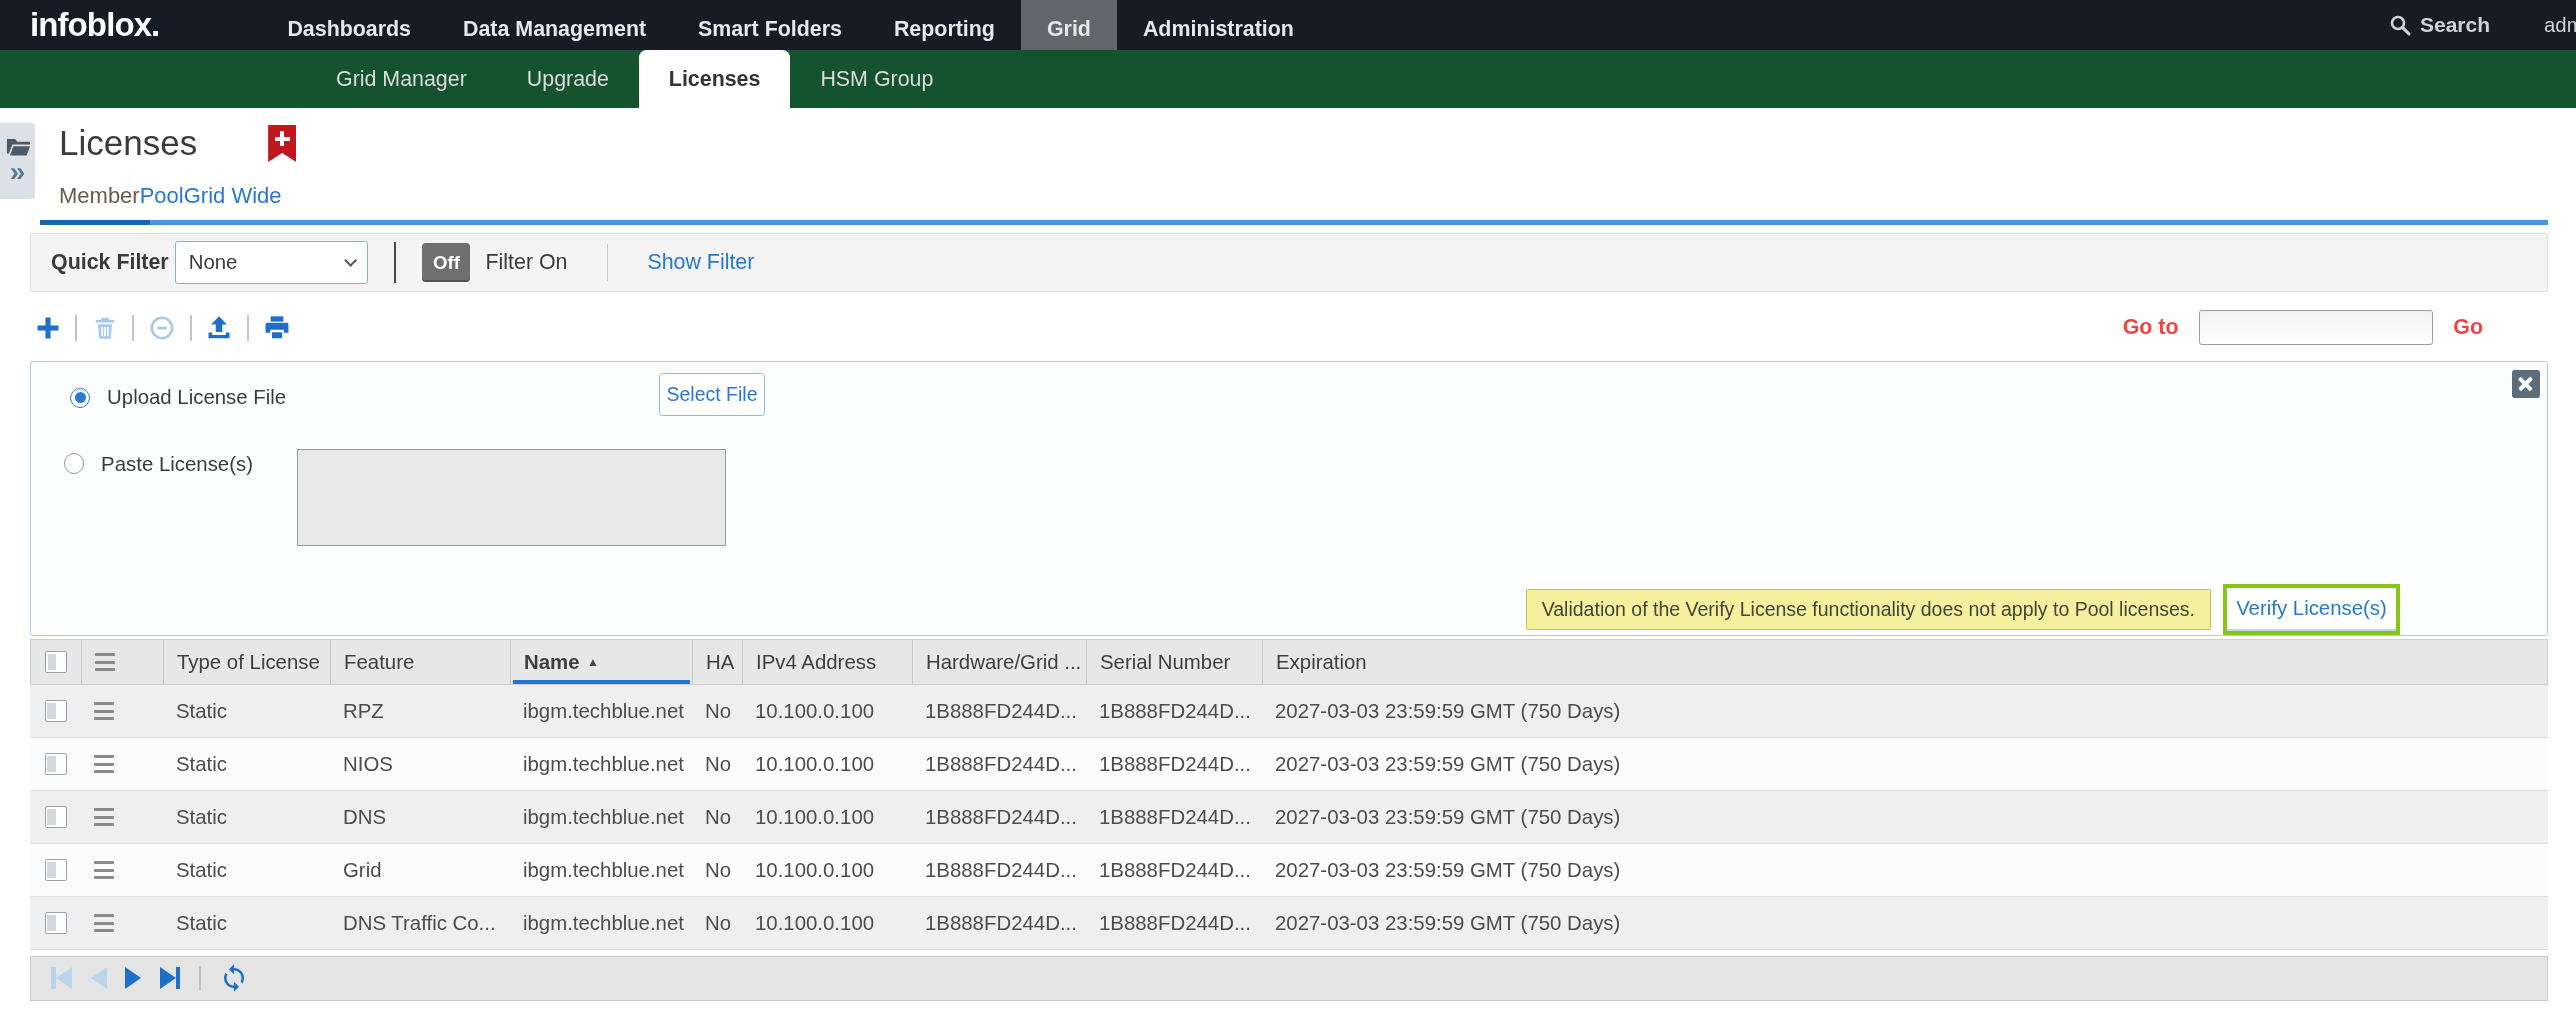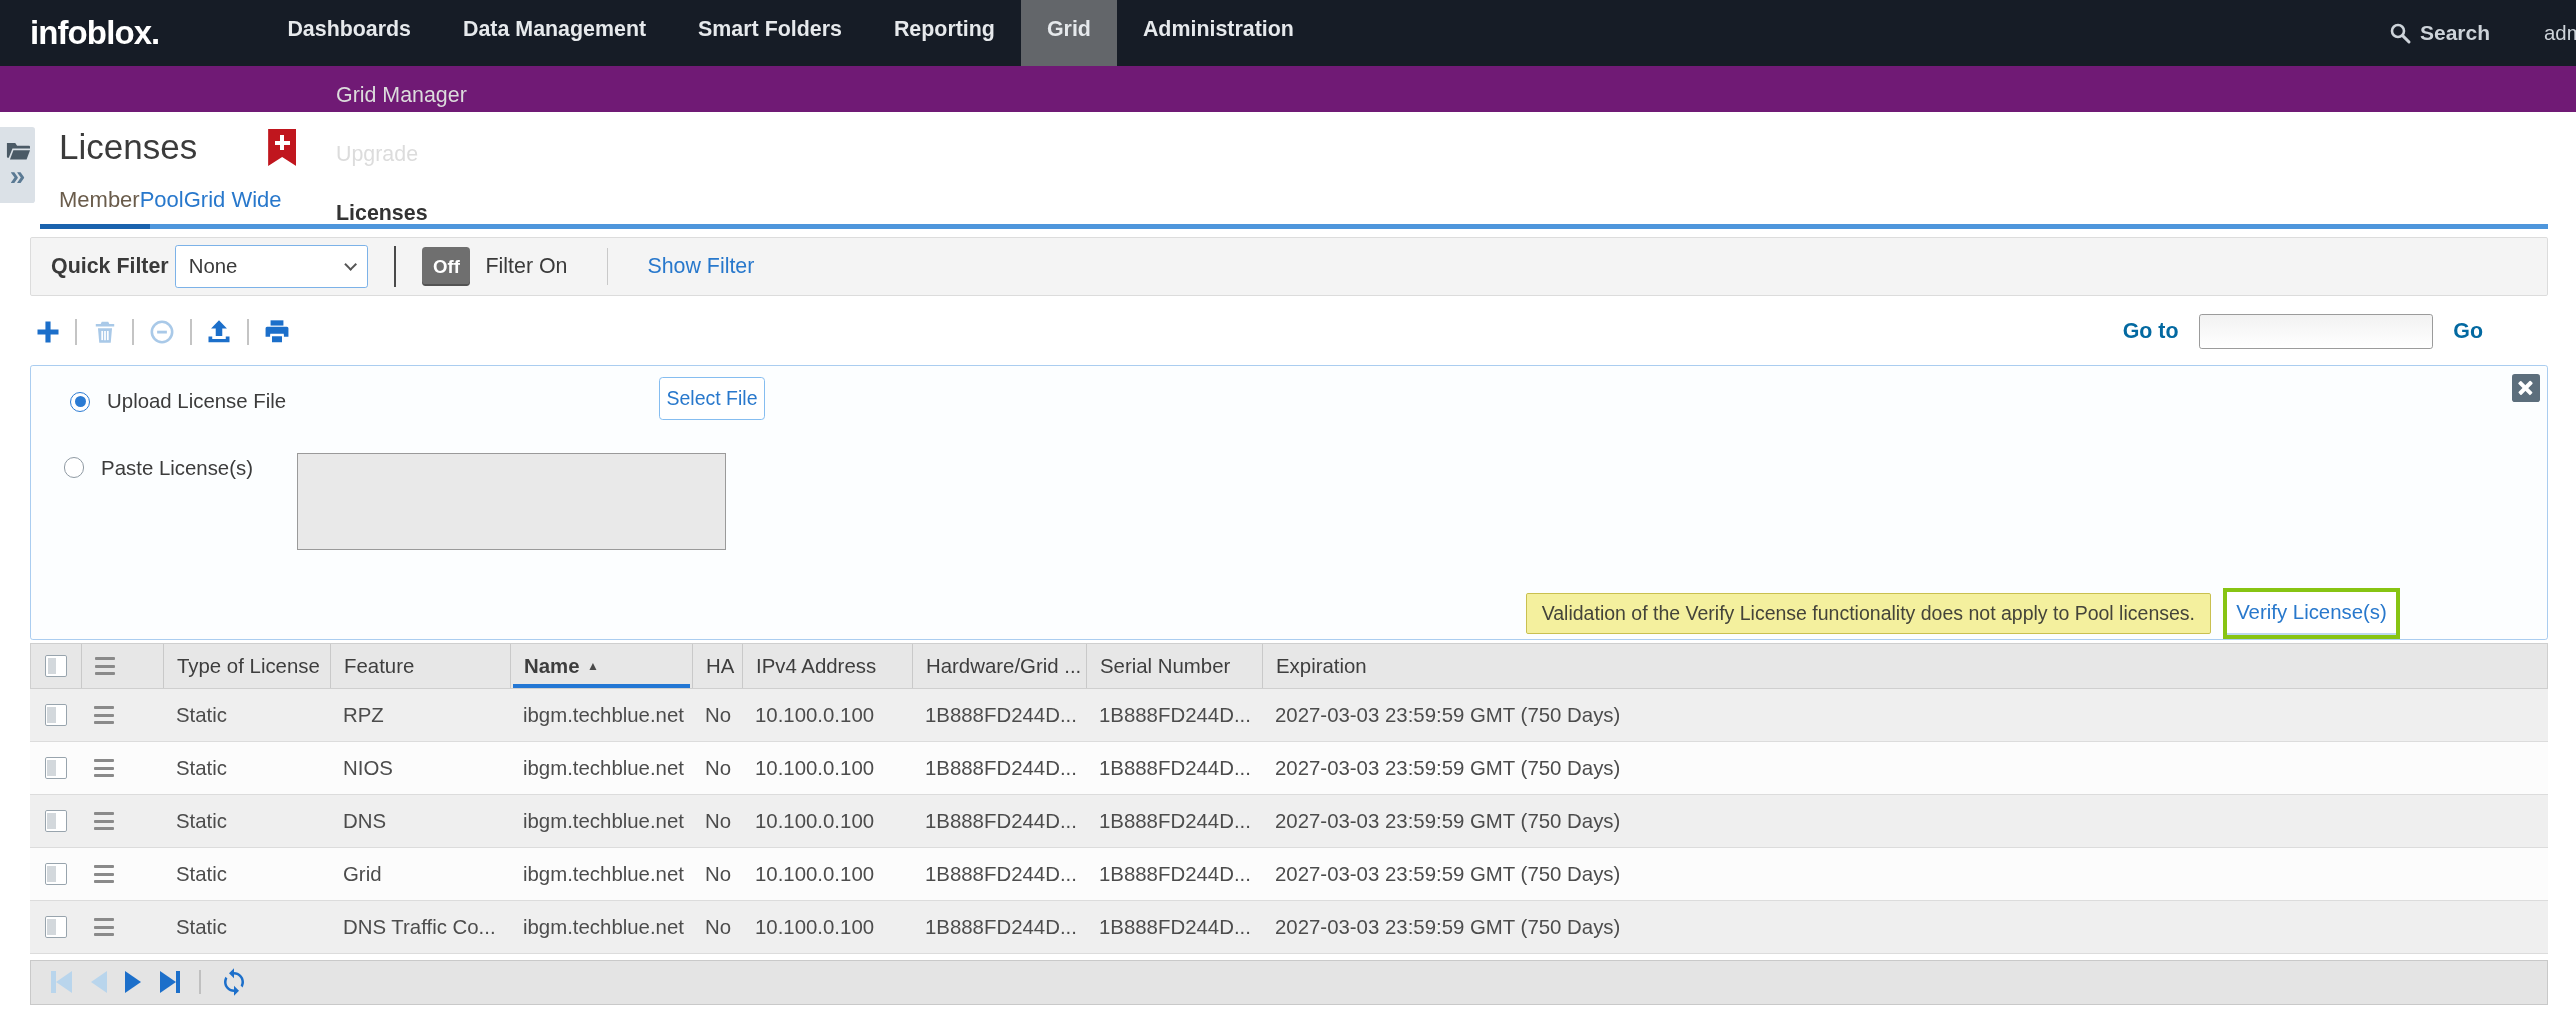--- a/index.html
+++ b/index.html
@@ -1,30 +1,30 @@
 <!DOCTYPE html>
 <html style="font-size:15px"><head>
 <meta charset="utf-8">
 <style>
   * { margin:0; padding:0; box-sizing:border-box; }
   body {
     width:2576px; height:1033px; position:relative; overflow:hidden;
     background:#ffffff; font-family:"Liberation Sans", sans-serif; color:#3e3e3e;
   }
   
-  .topnav { height:66px; background:#161c26; display:flex; align-items:stretch; color:#eceff2; }
+  .topnav { height:50px; background:#161c26; display:flex; align-items:stretch; color:#eceff2; }
   .logo { font-size:33px; font-weight:bold; letter-spacing:-0.9px; color:#ffffff; margin-left:30px; align-self:center; }
   .topnav-menu { display:flex; margin-left:102px; }
   .topnav-item { line-height:58px; padding:0 26px; font-size:21.4px; font-weight:bold; color:#e6e9ec; cursor:pointer; }
   .topnav-item.active { background:#63666a; }
   .topnav-right { margin-left:auto; display:flex; align-items:center; }
   .search-wrap { display:flex; align-items:center; gap:8.4px; color:#cdd3d9; font-size:21px; font-weight:bold; }
   .user-label { width:32px; overflow:hidden; white-space:nowrap; margin-left:54px; font-size:20.4px; color:#cdd3d9; }
   
-  .subnav { height:46px; background:#701a75; display:flex; padding-left:306px;flex-direction:column; }
+  .subnav { height:58px; background:#14532d; display:flex; padding-left:306px; }
   .subnav-item { line-height:59px; padding:0 30px; font-size:21.4px; color:#dcdcdc; cursor:pointer; }
   .subnav-item.active { background:#ffffff; color:#333333; font-weight:bold; border-radius:7.4px 7.4px 0 0; }
   
   .content { position:relative; }
   .sidebar-toggle { position:absolute; left:0; top:15px; width:35px; height:76px; background:#dbe1e7;
     border-radius:0 2.8px 2.8px 0; display:flex; flex-direction:column; align-items:center; justify-content:center; gap:3.7px; cursor:pointer; }
   .sidebar-chevrons { color:#5b7a94; font-size:28px; font-weight:bold; line-height:24px; }
   .page-header { padding:15px 0 0 59px; display:flex; align-items:flex-start; }
   .page-title { font-size:35px; color:#3b3b3b; }
   .bookmark { width:28px; height:37px; margin-left:71px; margin-top:1.9px; background:#c0161e;
@@ -53,21 +53,21 @@
   .vdiv-light { width:1.9px; height:37px; background:#c9c9c9; margin:0 39px; }
   .show-filter { font-size:21.4px; color:#2878cc; cursor:pointer; }
   
   .action-row { margin:13px 28px 0 30px; height:45px; display:flex; align-items:center; justify-content:space-between; }
   .tool-icons { display:flex; align-items:center; }
   .tbtn { display:flex; align-items:center; justify-content:center; width:35px; height:35px; cursor:pointer; }
   .tsep { width:1.9px; height:26px; background:#c4c4c4; margin:0 10.2px; }
   .icon-blue { color:#1c6fca; }
   .icon-disabled { color:#a9c9e8; }
   .goto-wrap { display:flex; align-items:center; gap:20.4px; margin-right:65px; }
-  .goto-label, .go-label { font-size:21.4px; font-weight:bold; color:#0369a1; cursor:pointer; }
+  .goto-label, .go-label { font-size:21.4px; font-weight:bold; color:#ef4444; cursor:pointer; }
   .goto-input { width:234px; height:35px; border:1.9px solid #9b9b9b; border-radius:2.8px; background:linear-gradient(#f2f2f2,#ffffff);
     font-size:19.5px; padding:0 7.4px; font-family:"Liberation Sans", sans-serif; }
   
   .upload-panel { margin:11px 28px 0 30px; height:275px; border:1.9px solid #aacdf0; border-radius:2.8px; background:#fcfeff; position:relative; }
   .radio { width:20.4px; height:20.4px; border-radius:50%; background:#fff; position:relative; flex:none; cursor:pointer; }
   .radio.sel { border:1.9px solid #2b7bd3; }
   .radio.sel::after { content:""; position:absolute; inset:3.7px; background:#2b7bd3; border-radius:50%; }
   .radio.unsel { border:1.9px solid #8f9aa3; }
   .panel-row1 { position:absolute; left:39px; top:24px; display:flex; align-items:center; }
   .panel-row2 { position:absolute; left:33px; top:91px; display:flex; align-items:flex-start; }

